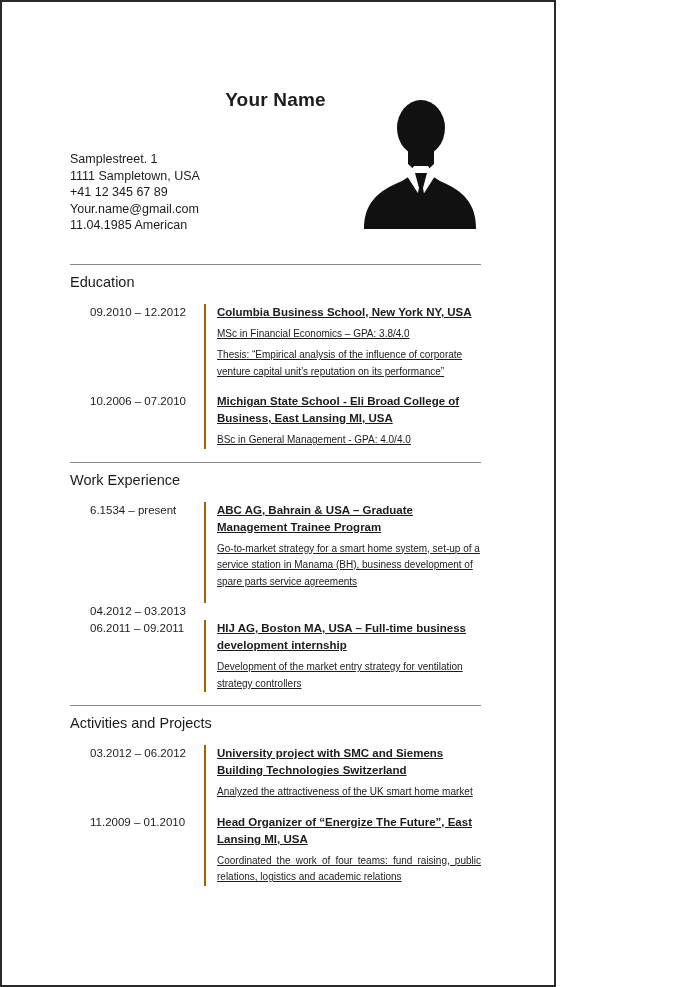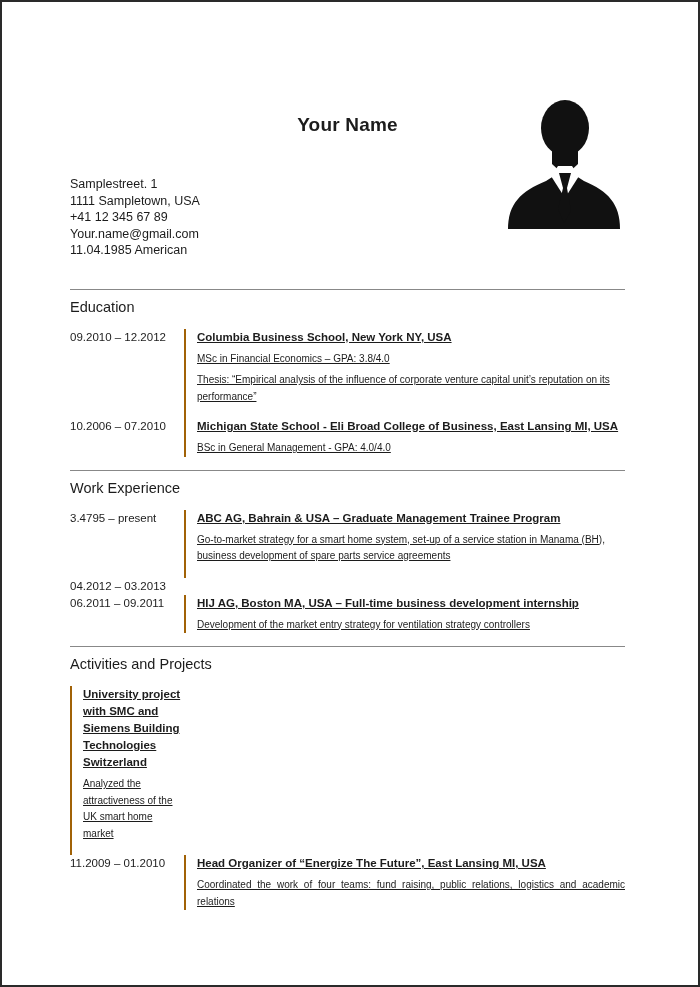--- a/index.html
+++ b/index.html
@@ -4,24 +4,24 @@
 <style>
   * { box-sizing: border-box; }
   html, body { margin: 0; padding: 0; background: #fff; }
   body {
     width: 700px; height: 987px;
     font-family: "Liberation Sans", "DejaVu Sans", sans-serif;
     color: #1c1c1c;
   }
   .page {
     position: relative;
-    width: 700px; height: 987px;
+    width: 556px; height: 987px;
     background: #fff;
     border: 2px solid #2a2a2a;
-    padding: 112px 73px 0 68px;
+    padding: 87px 73px 0 68px;
     overflow: hidden;
   }
   h1.name {
     margin: 0;
     font-size: 19px;
     line-height: 22px;
     font-weight: bold;
     text-align: center;
     letter-spacing: 0.2px;
   }
@@ -44,20 +44,21 @@
   }
   .section h2 {
     margin: 9px 0 13px 0;
     font-size: 14.5px;
     line-height: 17px;
     font-weight: normal;
   }
   .entry {
     display: grid;
     grid-template-columns: 114px 1fr;
+    margin-left: 20px;
   }
   .entry .date {
     font-size: 11.5px;
     line-height: 17px;
     padding-right: 6px;
     white-space: nowrap;
   }
   .entry .content {
     border-left: 2px solid #a16207;
     padding-left: 11px;
@@ -136,21 +137,21 @@
     </div>
   </div>
 </div>
   </section>
 
   <section class="section">
     <div class="rule"></div>
     <h2>Work Experience</h2>
     <div class="entries">
   <div class="entry">
-    <div class="date">3.4795 – present</div>
+    <div class="date">6.1534 – present</div>
     <div class="content">
       <div class="title">ABC AG, Bahrain &amp; USA – Graduate Management Trainee Program</div>
       <div class="details">
                 <p class="detail">Go-to-market strategy for a smart home system, set-up of a service station in Manama (BH), business development of spare parts service agreements</p>
               </div>
     </div>
   </div>
 
   <div class="entry">
     <div class="date">04.2012 – 03.2013</div>
@@ -166,20 +167,21 @@
     </div>
   </div>
 </div>
   </section>
 
   <section class="section">
     <div class="rule"></div>
     <h2>Activities and Projects</h2>
     <div class="entries">
   <div class="entry">
+    <div class="date">03.2012 – 06.2012</div>
     <div class="content">
       <div class="title">University project with SMC and Siemens Building Technologies Switzerland</div>
       <div class="details">
                 <p class="detail">Analyzed the attractiveness of the UK smart home market</p>
               </div>
     </div>
   </div>
 
   <div class="entry">
     <div class="date">11.2009 – 01.2010</div>

